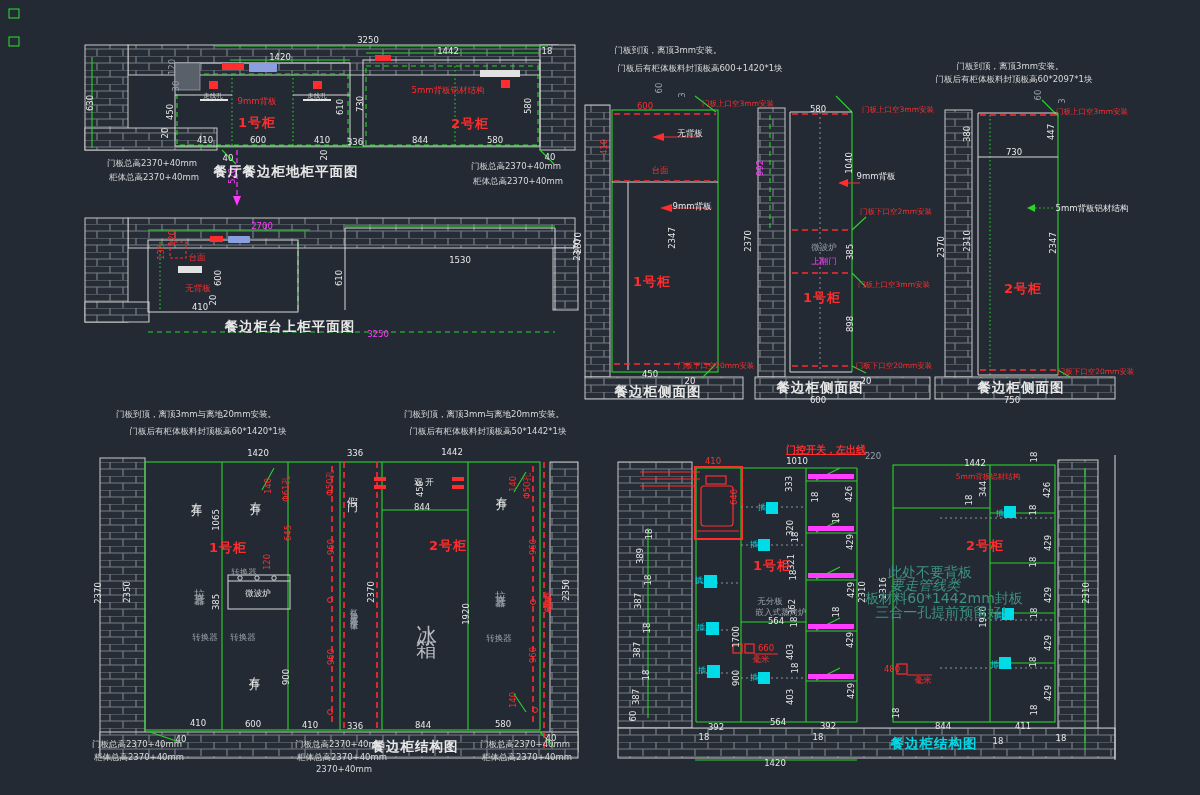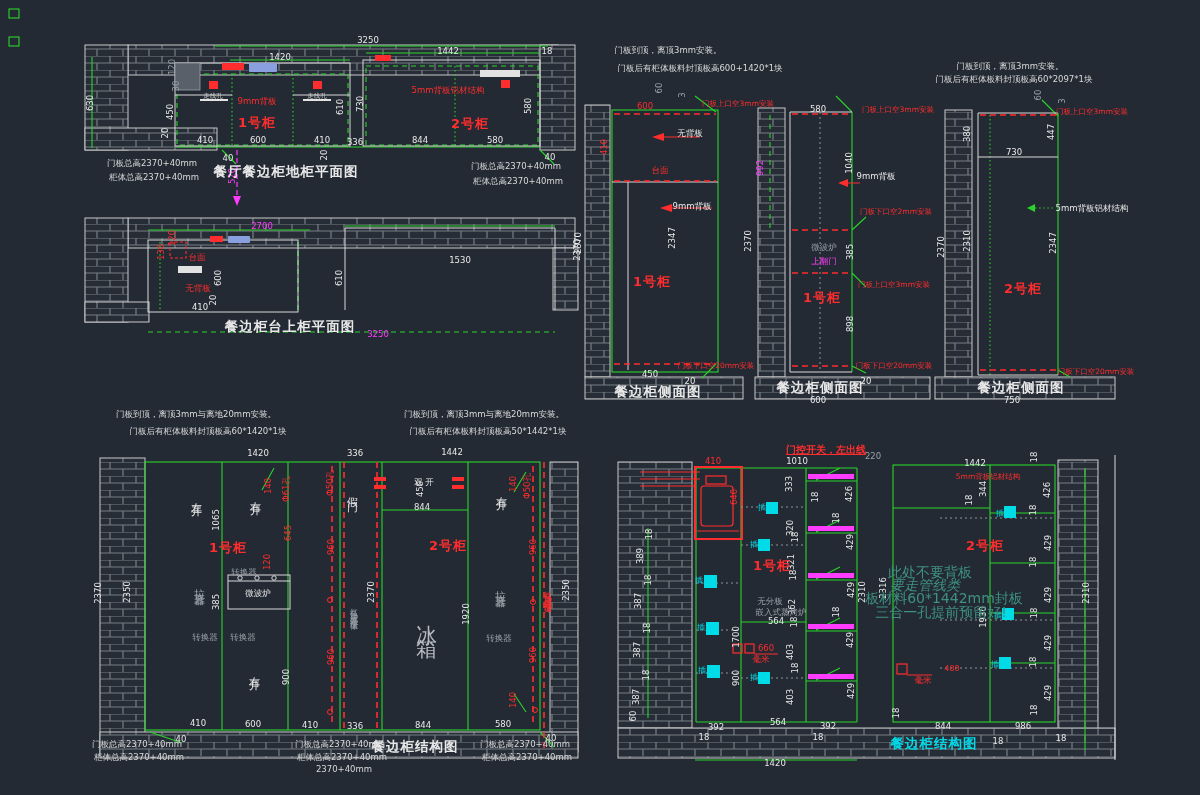--- a/index.html
+++ b/index.html
@@ -416,22 +416,22 @@
       <span class="lbl rot" style="left: 883px; top: 588px;">2316</span>
       <span class="lbl rot" style="left: 983px; top: 617px;">1930</span>
       <span class="lbl rot" style="left: 1086px; top: 593px;">2310</span>
       <span class="lbl cy8" style="left: 1004px; top: 514px;">插座</span>
       <span class="lbl cy8" style="left: 1002px; top: 616px;">插座</span>
       <span class="lbl cy8" style="left: 999px; top: 665px;">插座</span>
       <span class="lbl tl" style="left: 930px; top: 572px;">此处不要背板</span>
       <span class="lbl tl" style="left: 925px; top: 585px; font-style: italic;">要走管线类</span>
       <span class="lbl tl" style="left: 944px; top: 598px;">板材料60*1442mm封板</span>
       <span class="lbl tl" style="left: 941px; top: 612px; text-align: right;">三合一孔提前预留好!</span>
-      <span class="lbl r" style="left: 952px; top: 669px; font-family: Liberation Mono, monospace;">480</span>
+      <span class="lbl r" style="left: 892px; top: 669px;">480</span>
       <span class="lbl r" style="left: 923px; top: 680px;">毫米</span>
       <span class="lbl rot" style="left: 896px; top: 713px;">18</span>
       <span class="lbl" style="left: 943px; top: 726px;">844</span>
-      <span class="lbl" style="left: 1023px; top: 726px;">986</span>
+      <span class="lbl" style="left: 1023px; top: 726px;">411</span>
       <span class="lbl" style="left: 998px; top: 741px;">18</span>
       <span class="lbl" style="left: 1061px; top: 738px;">18</span>
       <span class="lbl tc" style="left: 934px; top: 744px;">餐边柜结构图</span>
     </div>
 </div>
 
 </body></html>

